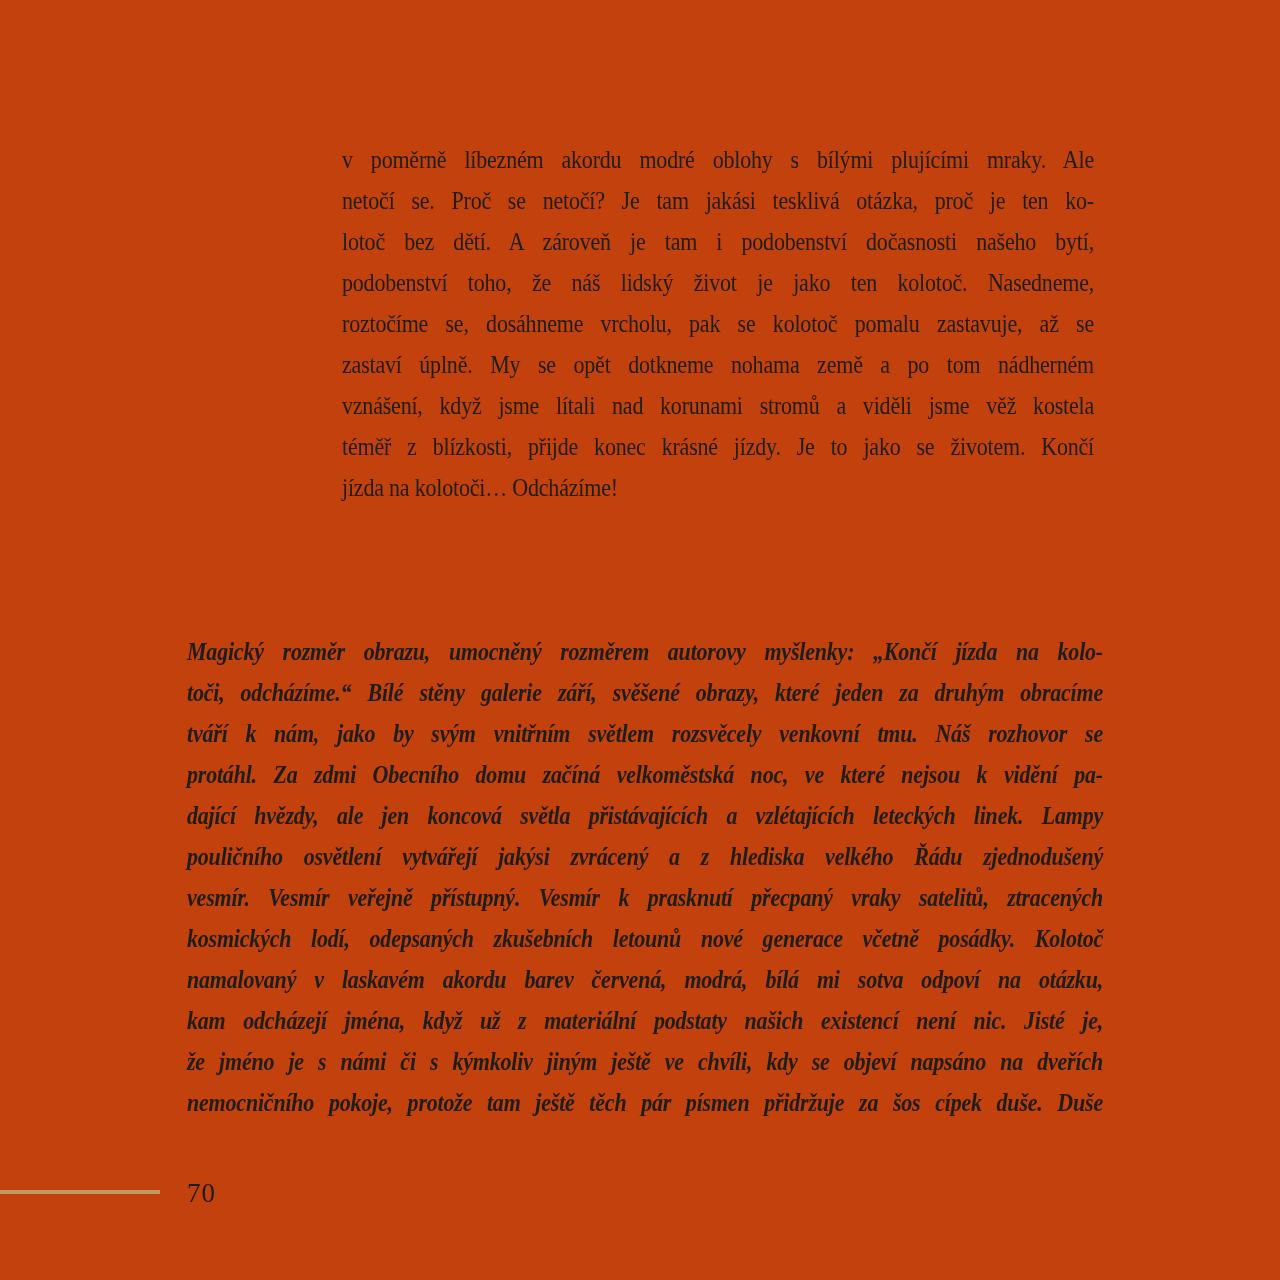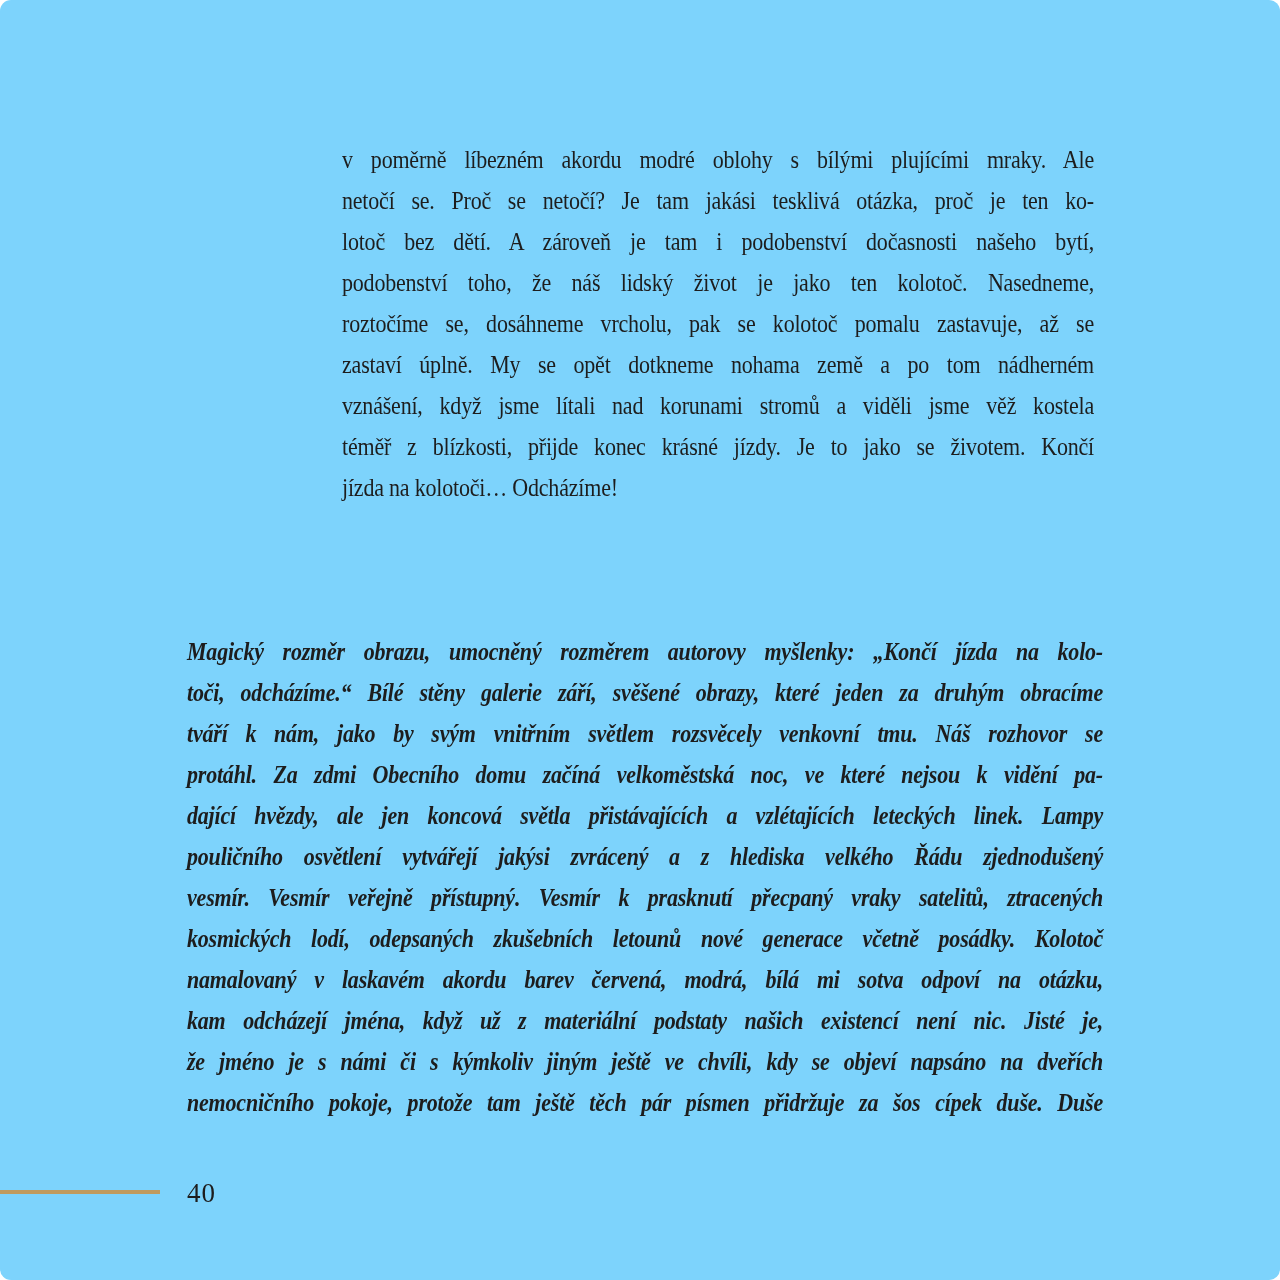--- a/index.html
+++ b/index.html
@@ -58,21 +58,21 @@
     left: 187px;
     top: 1176px;
     font-size: 27px;
     line-height: 34px;
     letter-spacing: 1px;
   }
 </style>
 </head>
 <body>
 
-<div class="page" style="background: #7dd3fc; color: rgb(29, 29, 29); border-radius: 11px;">
+<div class="page" style="background: #c2410c; color: rgb(29, 29, 29);">
 
   <section class="para para-main">
       <div class="line">v poměrně líbezném akordu modré oblohy s bílými plujícími mraky. Ale</div>
       <div class="line">netočí se. Proč se netočí? Je tam jakási tesklivá otázka, proč je ten ko-</div>
       <div class="line">lotoč bez dětí. A zároveň je tam i podobenství dočasnosti našeho bytí,</div>
       <div class="line">podobenství toho, že náš lidský život je jako ten kolotoč. Nasedneme,</div>
       <div class="line">roztočíme se, dosáhneme vrcholu, pak se kolotoč pomalu zastavuje, až se</div>
       <div class="line">zastaví úplně. My se opět dotkneme nohama země a po tom nádherném</div>
       <div class="line">vznášení, když jsme lítali nad korunami stromů a viděli jsme věž kostela</div>
       <div class="line">téměř z blízkosti, přijde konec krásné jízdy. Je to jako se životem. Končí</div>
@@ -89,15 +89,15 @@
       <div class="line">vesmír. Vesmír veřejně přístupný. Vesmír k prasknutí přecpaný vraky satelitů, ztracených</div>
       <div class="line">kosmických lodí, odepsaných zkušebních letounů nové generace včetně posádky. Kolotoč</div>
       <div class="line">namalovaný v laskavém akordu barev červená, modrá, bílá mi sotva odpoví na otázku,</div>
       <div class="line">kam odcházejí jména, když už z materiální podstaty našich existencí není nic. Jisté je,</div>
       <div class="line">že jméno je s námi či s kýmkoliv jiným ještě ve chvíli, kdy se objeví napsáno na dveřích</div>
       <div class="line">nemocničního pokoje, protože tam ještě těch pár písmen přidržuje za šos cípek duše. Duše</div>
     </section>
 
   <div class="footer-rule" style="background: rgb(192, 154, 94);"></div>
 
-  <div class="page-number">40</div>
+  <div class="page-number">70</div>
 
 </div>
 
 </body></html>

